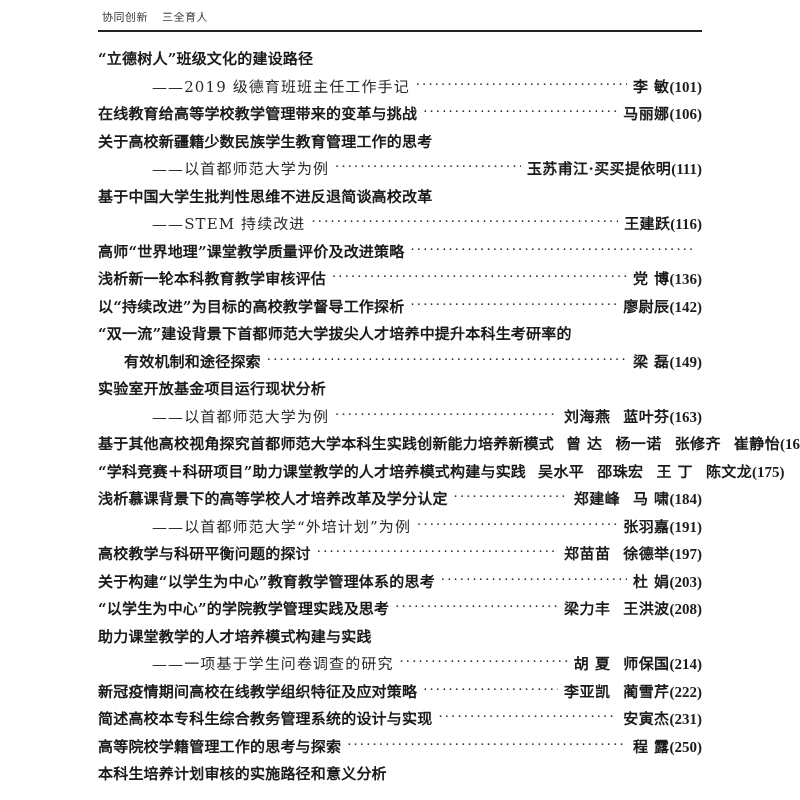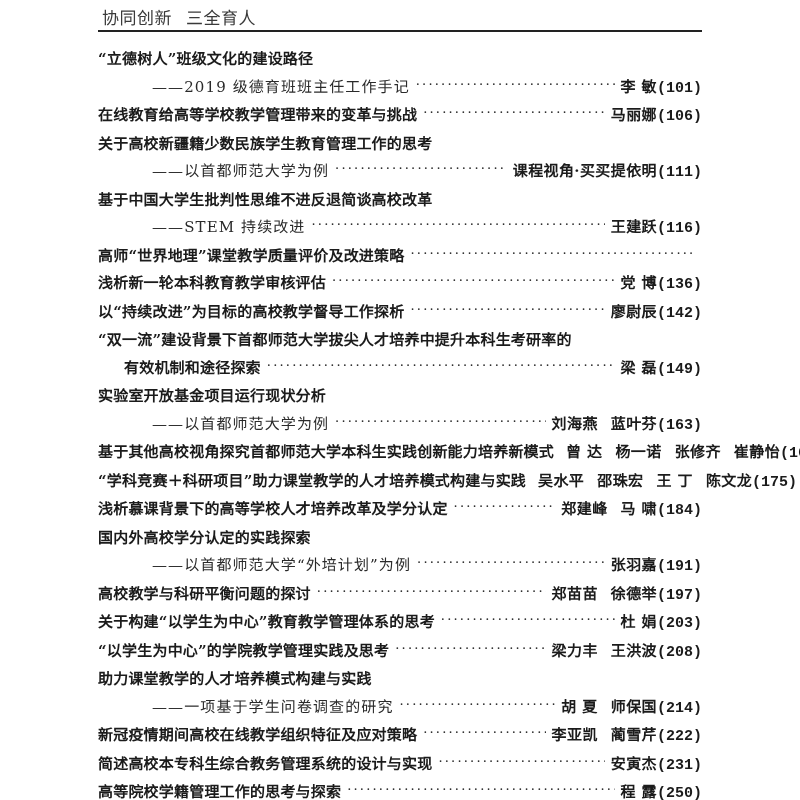--- a/index.html
+++ b/index.html
@@ -18,21 +18,21 @@
   .page {
     position: relative;
     width: 800px;
     height: 800px;
     box-sizing: border-box;
     padding: 8px 98px 0 98px;
   }
 
   
   .running-head {
-    font-size: 17px;
+    font-size: 11px;
     letter-spacing: 0.5px;
     color: #3a3a3a;
     padding-left: 4px;
     height: 20px;
     line-height: 20px;
     white-space: nowrap;
   }
   .head-gap { display: inline-block; width: 14px; }
   .head-rule {
     border: 0;
@@ -97,21 +97,21 @@
     text-align: right;
   }
   .sub + .leader + .authors,
   .authors.light { font-weight: 700; }
 
   .author-name { display: inline-block; }
   
   .author-sep { display: inline-block; width: 13px; }
 
   .page-no {
-    font-family: Liberation Mono, monospace;
+    font-family: Liberation Serif, serif;
     letter-spacing: 0;
   }
 </style>
 </head>
 <body>
 
 <div class="page">
 
   <div class="running-head">
     <span>协同创新</span><span class="head-gap"></span><span>三全育人</span>
@@ -132,21 +132,21 @@
           <span class="title">在线教育给高等学校教学管理带来的变革与挑战</span>
           <span class="leader"></span>
           <span class="authors"><span class="author-name">马丽娜</span><span class="page-no">(106)</span></span>
         </div>
       </div>
       <div class="entry">
         <div class="line title-only"><span class="title">关于高校新疆籍少数民族学生教育管理工作的思考</span></div>
         <div class="line">
           <span class="sub indent-sub">——以首都师范大学为例</span>
           <span class="leader"></span>
-          <span class="authors"><span class="author-name">课程视角·买买提依明</span><span class="page-no">(111)</span></span>
+          <span class="authors"><span class="author-name">玉苏甫江·买买提依明</span><span class="page-no">(111)</span></span>
         </div>
       </div>
       <div class="entry">
         <div class="line title-only"><span class="title">基于中国大学生批判性思维不进反退简谈高校改革</span></div>
         <div class="line">
           <span class="sub indent-sub">——STEM 持续改进</span>
           <span class="leader"></span>
           <span class="authors"><span class="author-name">王建跃</span><span class="page-no">(116)</span></span>
         </div>
       </div>
@@ -201,21 +201,20 @@
         </div>
       </div>
       <div class="entry">
         <div class="line">
           <span class="title">浅析慕课背景下的高等学校人才培养改革及学分认定</span>
           <span class="leader"></span>
           <span class="authors"><span class="author-name">郑建峰</span><span class="author-sep"></span><span class="author-name">马  啸</span><span class="page-no">(184)</span></span>
         </div>
       </div>
       <div class="entry">
-        <div class="line title-only"><span class="title">国内外高校学分认定的实践探索</span></div>
         <div class="line">
           <span class="sub indent-sub">——以首都师范大学“外培计划”为例</span>
           <span class="leader"></span>
           <span class="authors"><span class="author-name">张羽嘉</span><span class="page-no">(191)</span></span>
         </div>
       </div>
       <div class="entry">
         <div class="line">
           <span class="title">高校教学与科研平衡问题的探讨</span>
           <span class="leader"></span>

